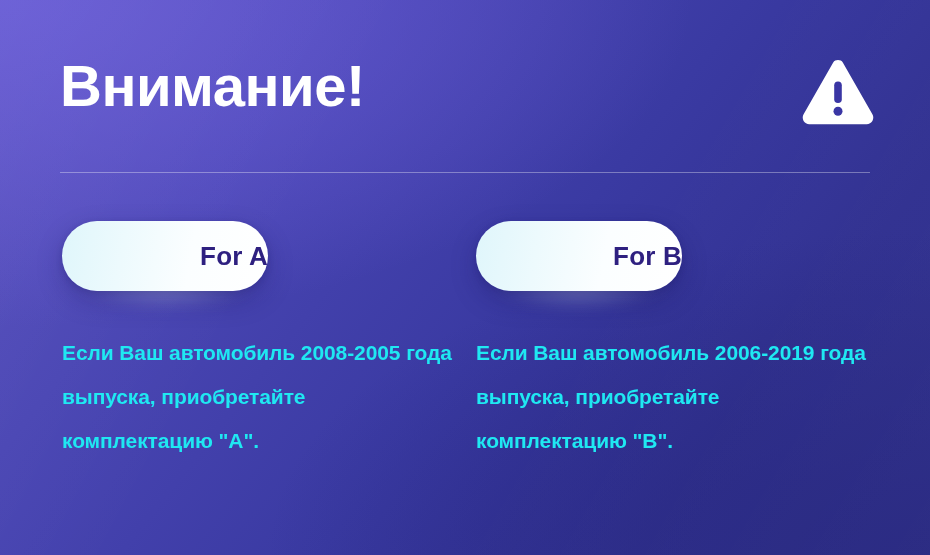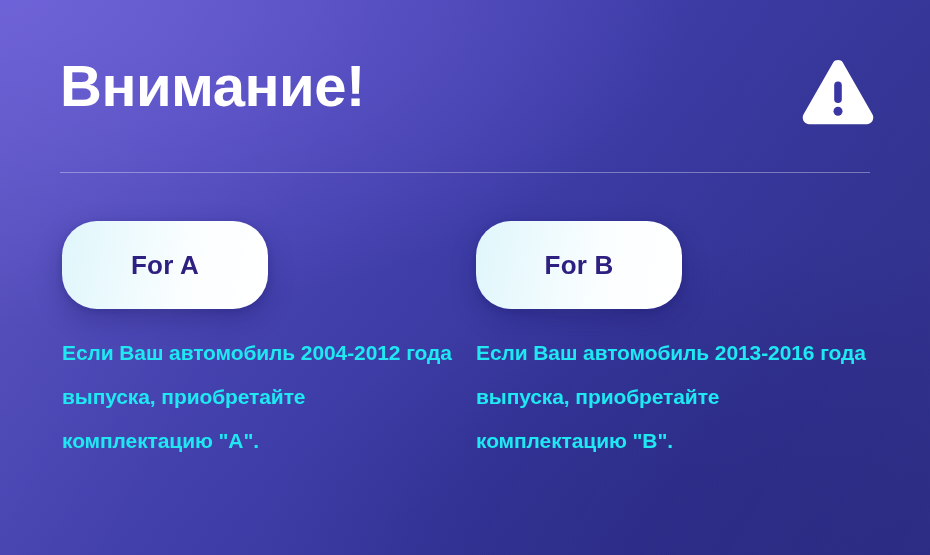--- a/index.html
+++ b/index.html
@@ -94,25 +94,25 @@
                 rgba(190,205,255,0.0) 74%);
     filter: blur(7px);
     pointer-events: none;
   }
 
   .pill {
     position: absolute;
     left: 0;
     top: 0;
     width: 206px;
-    height: 88px;
+    height: 70px;
     border-radius: 35px;
     display: flex;
     align-items: center;
-    justify-content: center;
+    justify-content: flex-end;
     background: linear-gradient(100deg, #dff6fb 0%, #edfafd 30%, #fbfeff 62%, #ffffff 100%);
     box-shadow: 0 10px 26px rgba(20,18,90,0.28),
                 0 2px 6px rgba(20,18,90,0.18);
   }
 
   .pill-label {
     font-size: 26px;
     font-weight: 700;
     letter-spacing: 0.2px;
     color: #2e2080;
@@ -151,26 +151,26 @@
 
   <div class="divider"></div>
 
   <div class="col col-a">
     <div class="pill-wrap">
       <div class="pill-glow"></div>
       <div class="pill">
         <span class="pill-label">For A</span>
       </div>
     </div>
-    <p class="desc">Если Ваш автомобиль 2004-2012 года выпуска, приобретайте комплектацию "A".</p>
+    <p class="desc">Если Ваш автомобиль 2008-2005 года выпуска, приобретайте комплектацию "A".</p>
   </div>
 
   <div class="col col-b">
     <div class="pill-wrap">
       <div class="pill-glow"></div>
       <div class="pill">
         <span class="pill-label">For B</span>
       </div>
     </div>
-    <p class="desc">Если Ваш автомобиль 2013-2016 года выпуска, приобретайте комплектацию "B".</p>
+    <p class="desc">Если Ваш автомобиль 2006-2019 года выпуска, приобретайте комплектацию "B".</p>
   </div>
 
 </div>
 
 </body></html>

